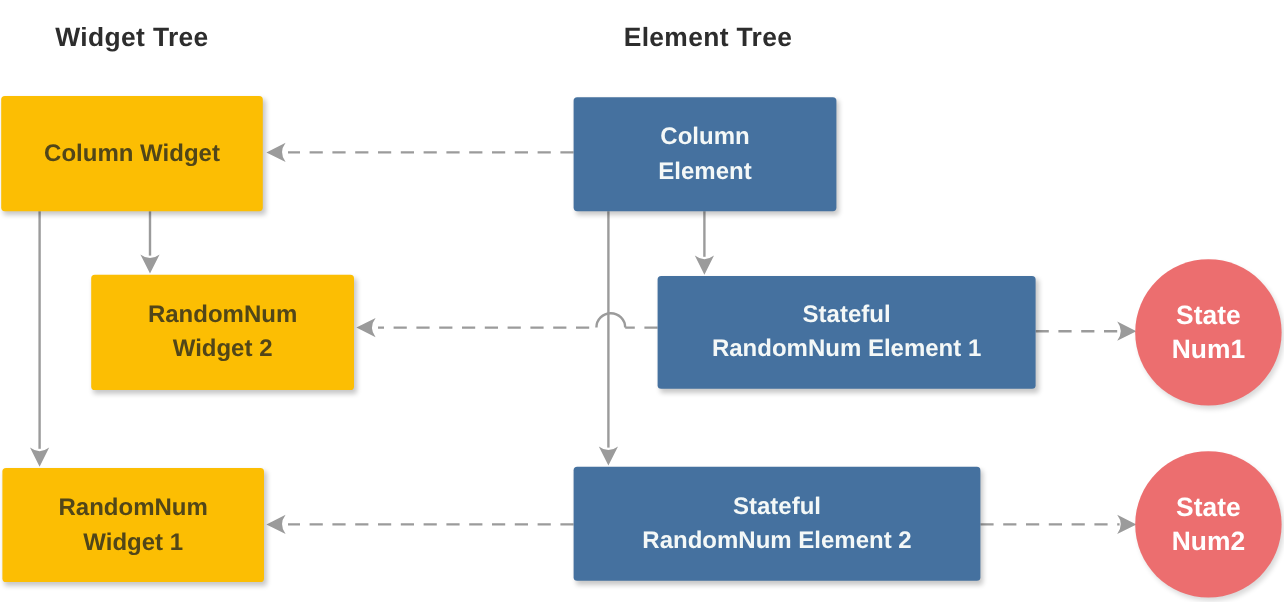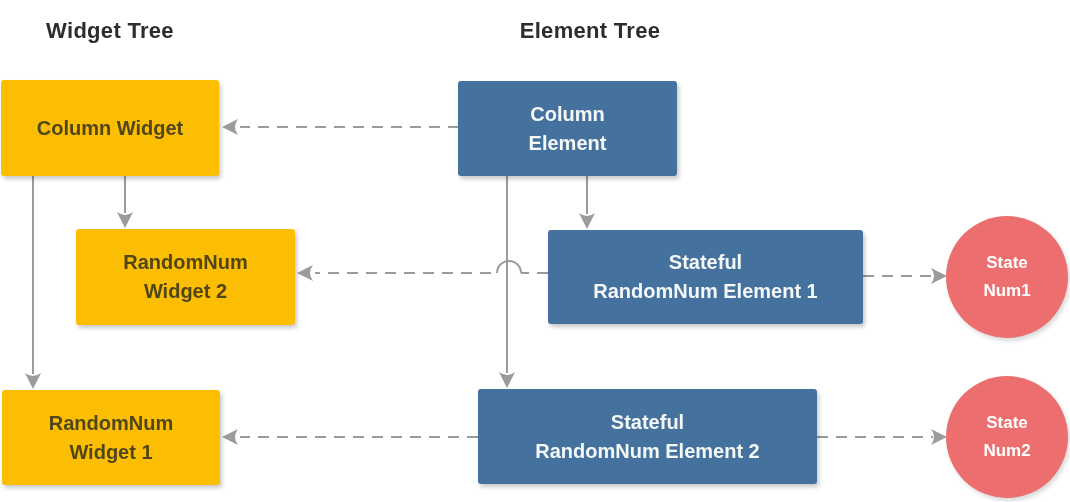--- a/index.html
+++ b/index.html
@@ -46,27 +46,27 @@
   }
   .node.element {
     background: var(--element-fill, #45719f);
     color: var(--element-text, #f4f8f7);
     box-shadow: 2px 3px 4px rgba(0,0,0,0.22);
   }
   .node.state {
     background: var(--state-fill, #ec6e6f);
     color: var(--state-text, #ffffff);
     border-radius: 50%;
-    font-size: 17px;
+    font-size: 22px;
     line-height: 28px;
     box-shadow: 2px 3px 4px rgba(0,0,0,0.15);
   }
 
   #node-column-widget      { left: 1px;   top: 80px;  width: 218px; height: 96px; }
-  #node-column-element     { left: 458px; top: 81px;  width: 219px; height: 95px; }
+  #node-column-element     { left: 478px; top: 81px;  width: 219px; height: 95px; }
   #node-randomnum-widget-2 { left: 76px;  top: 229px; width: 219px; height: 96px; }
   #node-stateful-element-1 { left: 548px; top: 230px; width: 315px; height: 94px; }
   #node-randomnum-widget-1 { left: 2px;   top: 390px; width: 218px; height: 95px; }
   #node-stateful-element-2 { left: 478px; top: 389px; width: 339px; height: 95px; }
   #node-state-num1         { left: 946px; top: 216px; width: 122px; height: 122px; }
   #node-state-num2         { left: 946px; top: 376px; width: 122px; height: 122px; }
 
   #connector-layer {
     position: absolute;
     left: 0; top: 0;

